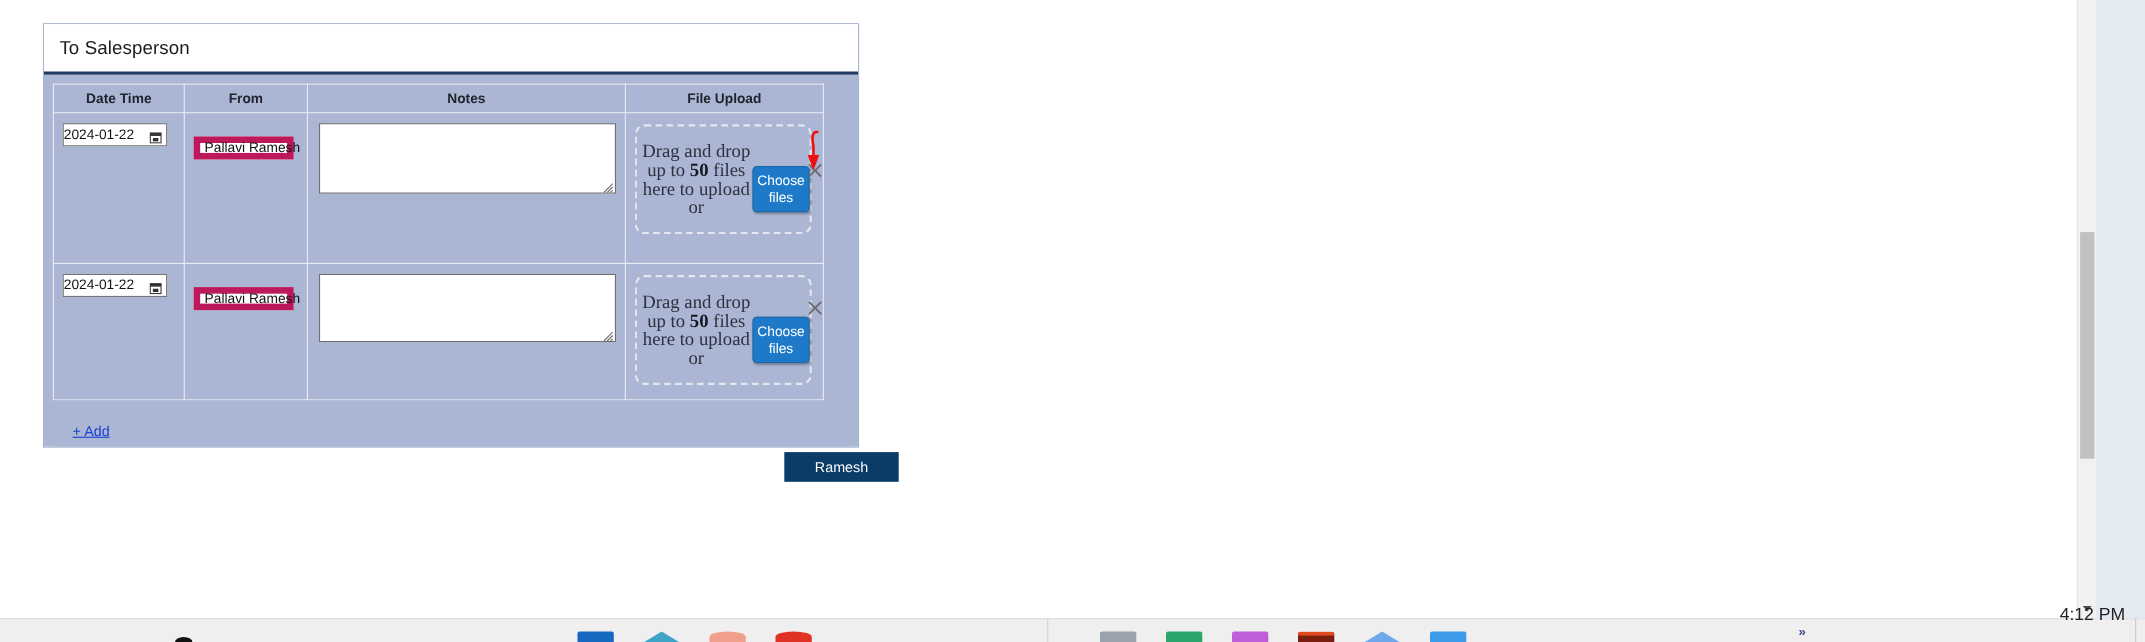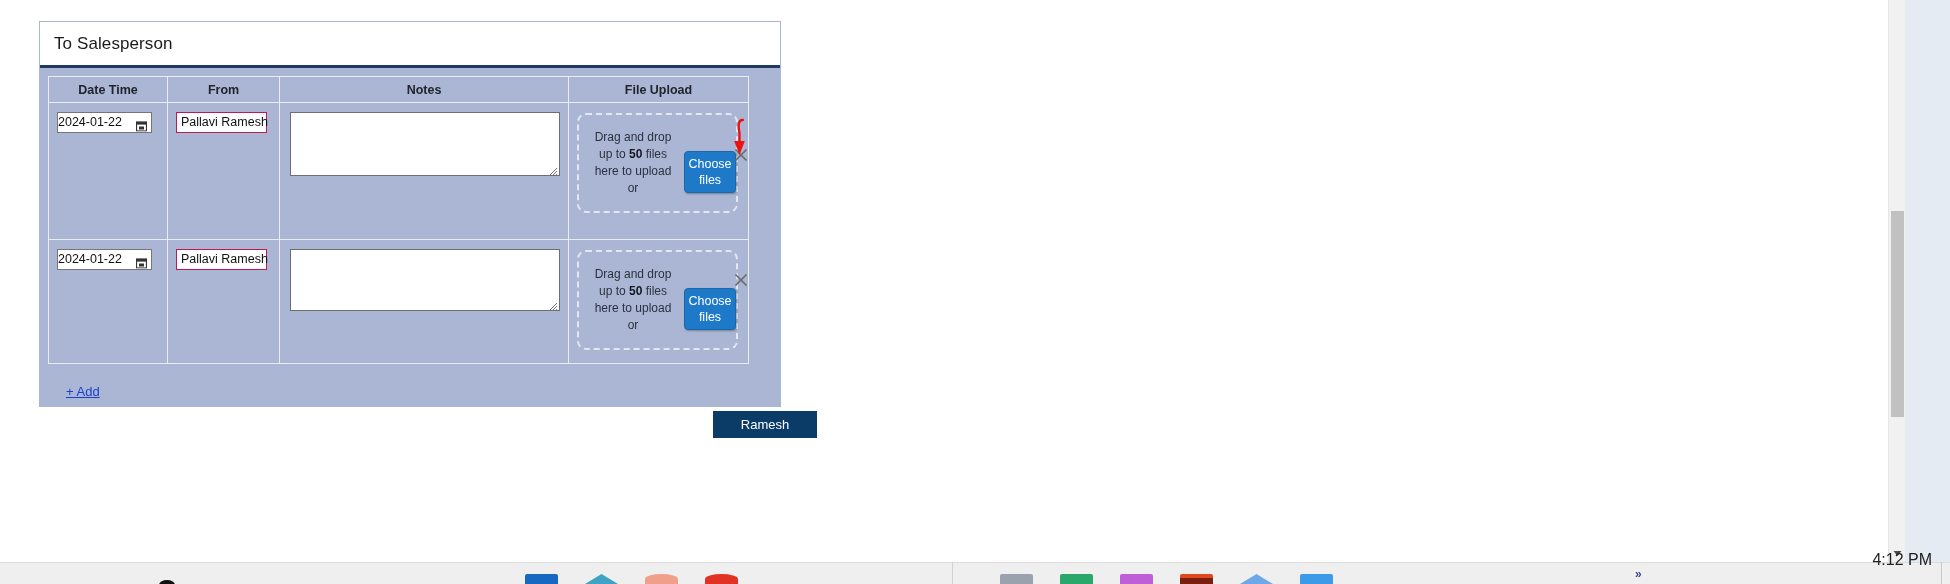--- a/index.html
+++ b/index.html
@@ -111,24 +111,25 @@
     transform: translateY(-50%);
     width: 11px;
     height: 11px;
   }
 
   
   .text-input {
     width: 91px;
     height: 21px;
     background: #ffffff;
-    border: 1px solid #be185d;
+    border: 6px solid #be185d;
     display: flex;
     align-items: center;
     padding-left: 4px;
+    margin-top: 12px;
   }
   .text-input .val {
     font-size: 12.5px;
     color: #111;
     line-height: 1;
     white-space: nowrap;
   }
 
   
   .notes-area {
@@ -158,25 +159,26 @@
     align-items: center;
     justify-content: center;
     padding: 6px 4px;
   }
   .dz-inner {
     position: relative;
     width: 100%;
     text-align: center;
   }
   .dz-text {
-    font-size: 12px;
+    font-size: 17px;
     color: #2c3140;
     line-height: 17px;
     width: 100px;
     text-align: center;
+    font-family: Liberation Serif, serif;
   }
   .dz-text b { font-weight: 700; color: #14171f; margin-top: 40px; }
   .choose-btn {
     position: absolute;
     right: -4px;
     top: 22px;
     width: 52px;
     background: #1e7ac8;
     border: 1px solid #1868ab;
     border-radius: 4px;

